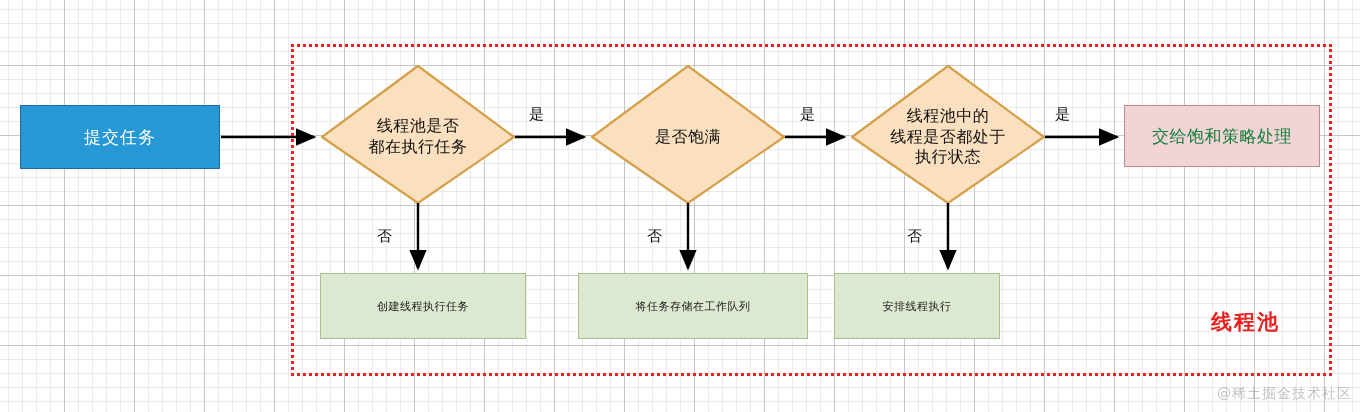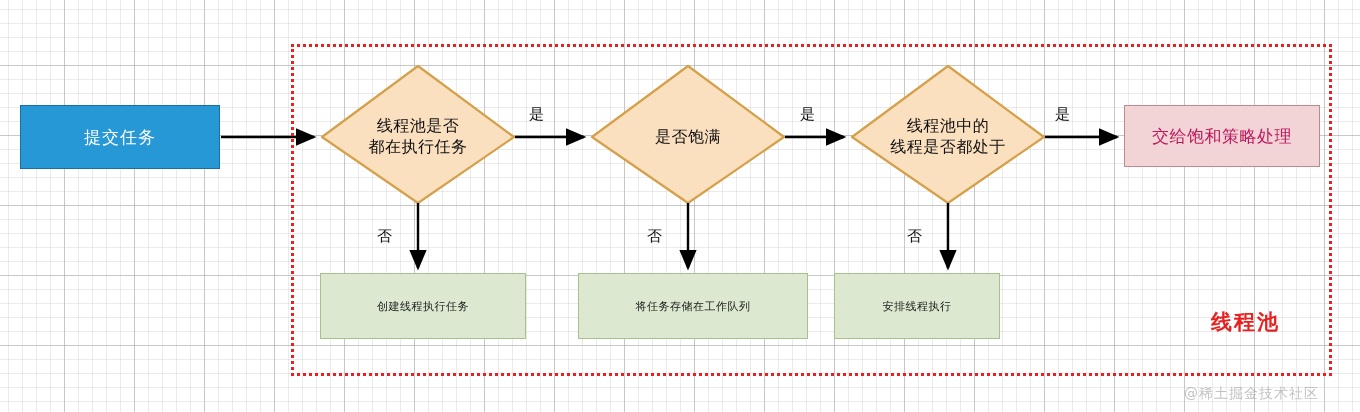--- a/index.html
+++ b/index.html
@@ -63,21 +63,21 @@
     background: #dce8d0;
     border: 1.5px solid #a8bf8e;
     color: #1a1a1a;
     font-size: 11px;
     letter-spacing: 0.5px;
   }
 
   .box-pink {
     background: #f2d3d6;
     border: 1.5px solid #bd8a90;
-    color: #be185d;
+    color: #15803d;
     font-size: 17px;
     letter-spacing: 0.5px;
   }
 
   .diamond-label {
     position: absolute;
     display: flex;
     align-items: center;
     justify-content: center;
     text-align: center;
@@ -110,20 +110,21 @@
     border: 3px dotted #e8201f;
     background: transparent;
   }
 
   .watermark {
     position: absolute;
     font-size: 14px;
     color: rgba(120,120,120,0.45);
     white-space: nowrap;
     letter-spacing: 1px;
+    margin-left: 33px;
   }
 </style>
 </head>
 <body>
 
 <div id="canvas">
 
   <svg id="svg-layer" viewBox="0 0 1360 412" xmlns="http://www.w3.org/2000/svg">
     <defs>
       <marker id="arrowhead" markerWidth="9" markerHeight="9" refX="7.5" refY="4" orient="auto" markerUnits="strokeWidth">
@@ -168,20 +169,21 @@
   <div class="diamond-label" style="left:598px; top:104px; width:180px; height:66px;">
     <div>
       <div>是否饱满</div>
     </div>
   </div>
 
   <div class="diamond-label" style="left:856px; top:95px; width:184px; height:84px;">
     <div>
       <div>线程池中的</div>
       <div>线程是否都处于</div>
+      <div>执行状态</div>
     </div>
   </div>
 
   <div class="node box-pink" style="left:1124px; top:105px; width:196px; height:62px;">
     <span>交给饱和策略处理</span>
   </div>
 
   <div class="node box-green" style="left:320px; top:273px; width:206px; height:66px;">
     <span>创建线程执行任务</span>
   </div>

